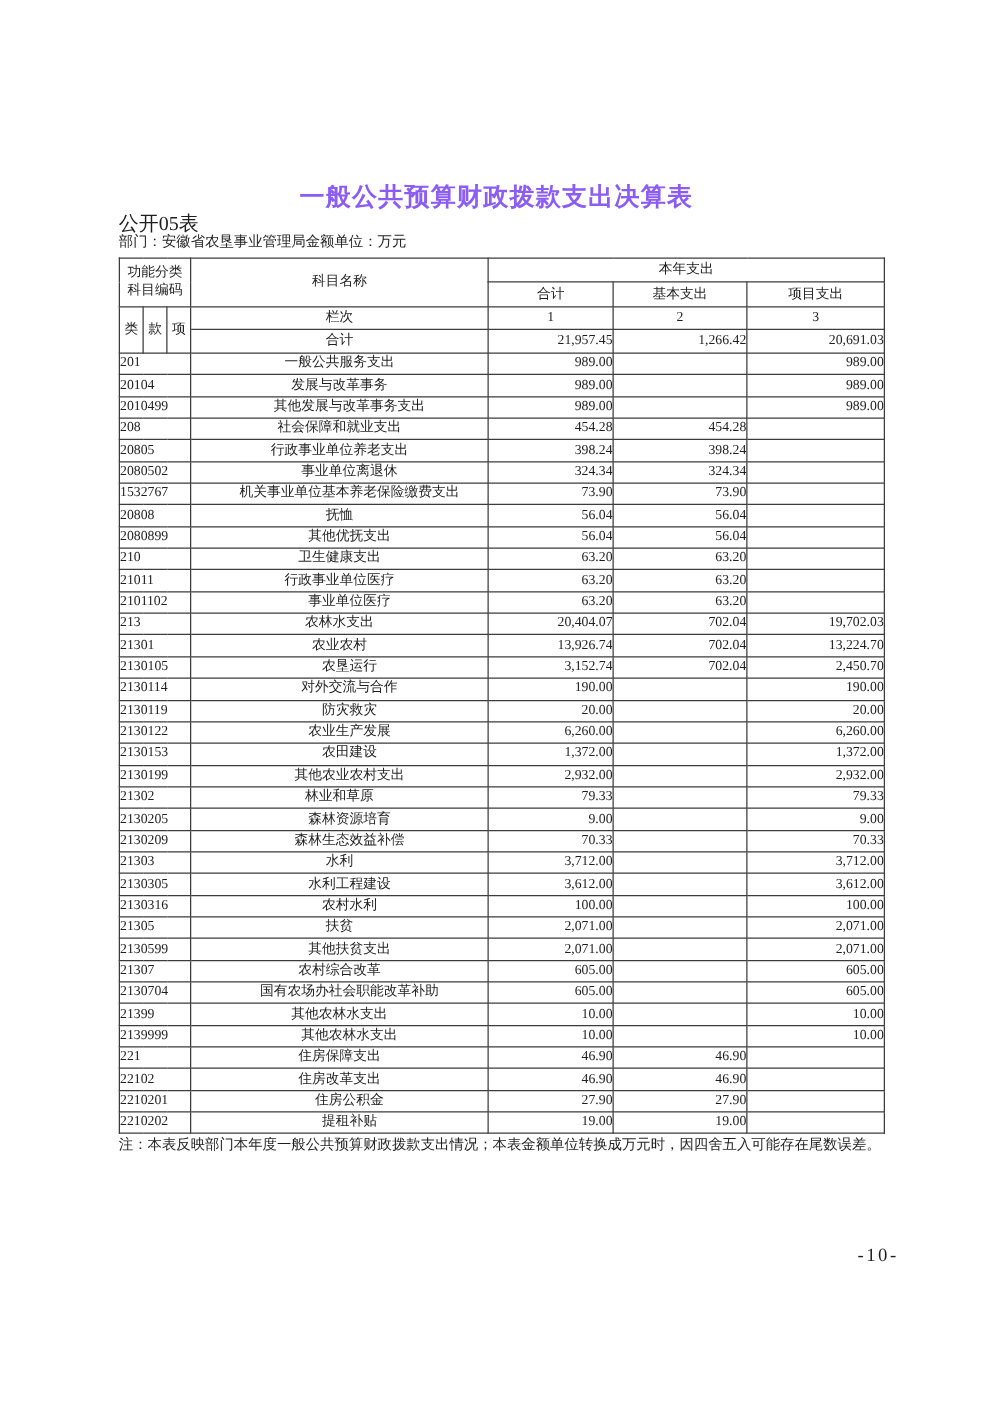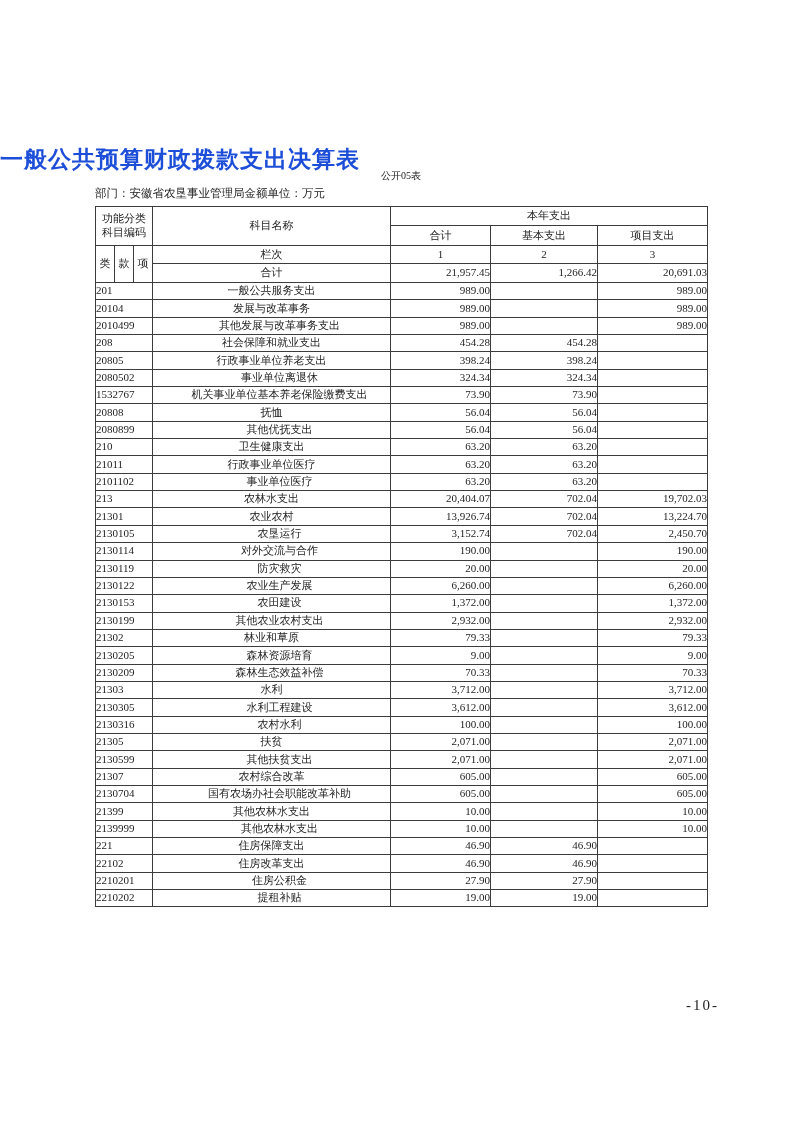--- a/index.html
+++ b/index.html
@@ -9,33 +9,33 @@
     height: 1123px;
     background: #ffffff;
     font-family: "Liberation Serif", "DejaVu Serif", serif;
     color: #1e1e1e;
     overflow: hidden;
   }
   .title {
     position: absolute;
     top: 144px; left: 0;
     width: 100%;
-    text-align: left;
-    font-size: 23px;
+    text-align: center;
+    font-size: 20px;
     font-weight: bold;
     letter-spacing: 1px;
     font-family: "Liberation Sans", "DejaVu Sans", sans-serif;
-    color: #1d4ed8;
+    color: #8b5cf6;
   }
   .table-code {
     position: absolute;
     top: 169px; left: 95px;
     width: 612px;
-    text-align: center;
-    font-size: 10px;
+    text-align: left;
+    font-size: 16px;
   }
   .meta-row {
     position: absolute;
     top: 186px; left: 95px;
     width: 612px;
     display: flex;
     justify-content: flex-start;
     font-size: 11.5px;
   }
   table.budget {
@@ -382,16 +382,17 @@
         <tr>
           <td class="code" colspan="3">2210202</td>
           <td class="name indent">提租补贴</td>
           <td class="num">19.00</td>
           <td class="num">19.00</td>
           <td class="num"></td>
         </tr>
       </tbody>
   </table>
 
+  <div class="note">注：本表反映部门本年度一般公共预算财政拨款支出情况；本表金额单位转换成万元时，因四舍五入可能存在尾数误差。</div>
 
   <div class="page-number">-10-</div>
 
 </div>
 
 </body></html>

